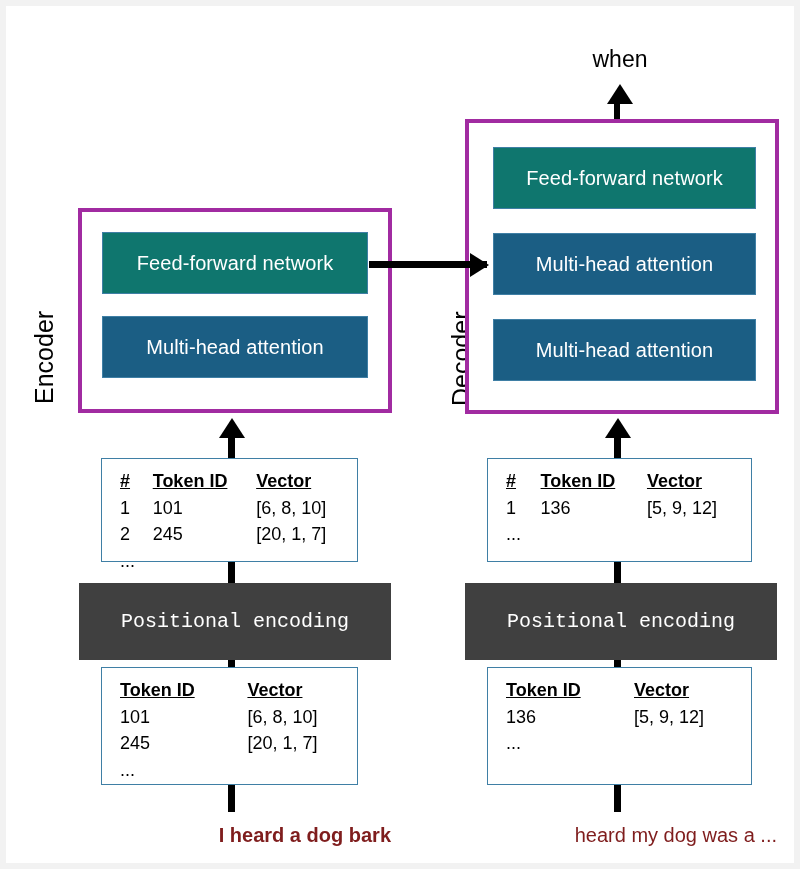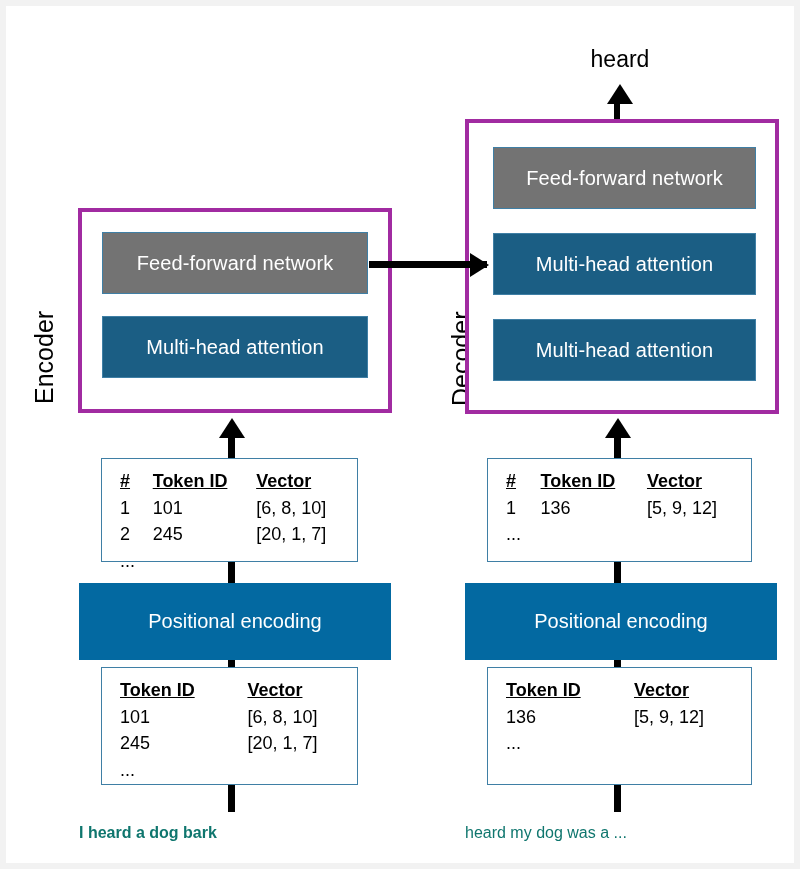--- a/index.html
+++ b/index.html
@@ -36,31 +36,32 @@
   .layer {
     display: flex;
     align-items: center;
     justify-content: center;
     color: #ffffff;
     font-size: 20px;
     letter-spacing: .1px;
     border: 1px solid #3f7fa5;
     box-sizing: border-box;
   }
-  .layer-green { background: #737373; }
+  .layer-green { background: #0f766e; }
   .layer-teal  { background: #1B5E84; }
 
   
   .posenc {
-    background: #0369a1;
+    background: #404040;
     display: flex;
     align-items: center;
     justify-content: center;
     color: #ffffff;
     font-size: 20px;
+    font-family: Liberation Mono, monospace;
   }
 
   
   .tablebox {
     border: 1.5px solid #3f7fa5;
     background: #ffffff;
     padding: 12px 0 0 18px;
     box-sizing: border-box;
   }
   table.tok {
@@ -109,41 +110,41 @@
   .side-label {
     font-size: 25px;
     color: #000;
     transform: rotate(-90deg);
     transform-origin: left top;
     white-space: nowrap;
   }
 
   
   .sentence {
-    font-size: 16px;
-    color: #0f766e;
-    text-align: left;
+    font-size: 20px;
+    color: #7f1d1d;
+    text-align: right;
     white-space: nowrap;
   }
   .sentence-bold { font-weight: bold; }
 
   
   .outword {
     font-size: 23px;
     color: #000;
     text-align: center;
     white-space: nowrap;
   }
 </style>
 </head>
 <body>
 
 <div id="canvas">
 
-  <div class="abs outword" style="left:519px; top:40px; width:190px;">heard</div>
+  <div class="abs outword" style="left:519px; top:40px; width:190px;">when</div>
 
   <div class="abs arrow-up-head" style="left:601px; top:78px;"></div>
   <div class="abs stem" style="left:608px; top:96px; width:6px; height:18px;"></div>
 
   <div class="abs side-label" style="left:24px; top:398px;">Encoder</div>
 
   <div class="abs side-label" style="left:441px; top:400px;">Decoder</div>
 
   <div class="abs stage-frame" style="left:72px; top:202px; width:314px; height:205px;">
 

